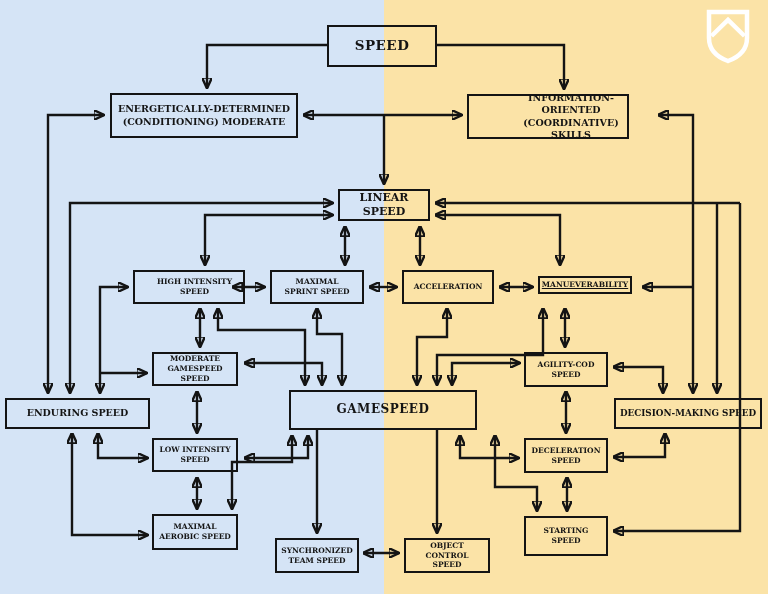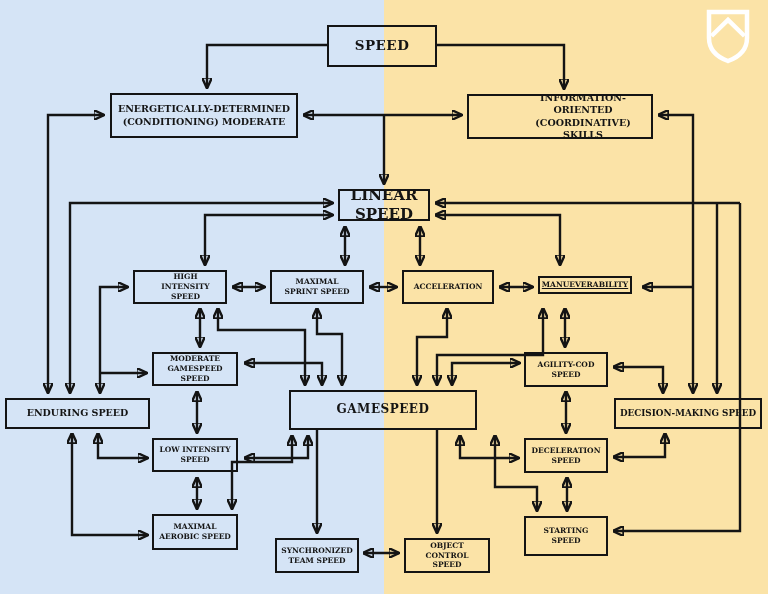--- a/index.html
+++ b/index.html
@@ -80,24 +80,24 @@
     <path d="M460,435 V458 H519" marker-start="url(#ah)" marker-end="url(#ah)"></path>
     <path d="M665,433 V457 H613" marker-start="url(#ah)" marker-end="url(#ah)"></path>
     <path d="M567,477 V511" marker-start="url(#ah)" marker-end="url(#ah)"></path>
     <path d="M495,435 V487 H537 V511" marker-start="url(#ah)" marker-end="url(#ah)"></path>
     <path d="M740,203 V531 H613" marker-end="url(#ah)"></path>
   </svg>
 
   <div class="node lg" style="left:327px;top:25px;width:110px;height:42px;">SPEED</div>
   <div class="node md" style="left:110px;top:93px;width:188px;height:45px;">ENERGETICALLY-DETERMINED
 (CONDITIONING) MODERATE</div>
-  <div class="node md" style="left:467px;top:94px;width:186px;height:45px;padding-left:48px;">INFORMATION-ORIENTED
+  <div class="node md" style="left:467px;top:94px;width:162px;height:45px;padding-left:48px;">INFORMATION-ORIENTED
 (COORDINATIVE) SKILLS</div>
-  <div class="node md" style="left:338px;top:189px;width:92px;height:32px;font-size:15px;">LINEAR SPEED</div>
-  <div class="node sm" style="left:133px;top:270px;width:94px;height:34px;padding-left:13px;">HIGH INTENSITY
+  <div class="node md" style="left:338px;top:189px;width:92px;height:32px;font-size:11px;">LINEAR SPEED</div>
+  <div class="node sm" style="left:133px;top:270px;width:112px;height:34px;padding-left:13px;">HIGH INTENSITY
 SPEED</div>
   <div class="node sm" style="left:270px;top:270px;width:94px;height:34px;">MAXIMAL
 SPRINT SPEED</div>
   <div class="node sm" style="left:402px;top:270px;width:92px;height:34px;">ACCELERATION</div>
   <div class="node sm" style="left:538px;top:276px;width:94px;height:18px;text-decoration:underline;">MANUEVERABILITY</div>
   <div class="node sm" style="left:152px;top:352px;width:86px;height:34px;">MODERATE
 GAMESPEED SPEED</div>
   <div class="node sm" style="left:524px;top:352px;width:84px;height:35px;">AGILITY-COD
 SPEED</div>
   <div class="node md" style="left:5px;top:398px;width:145px;height:31px;">ENDURING SPEED</div>

